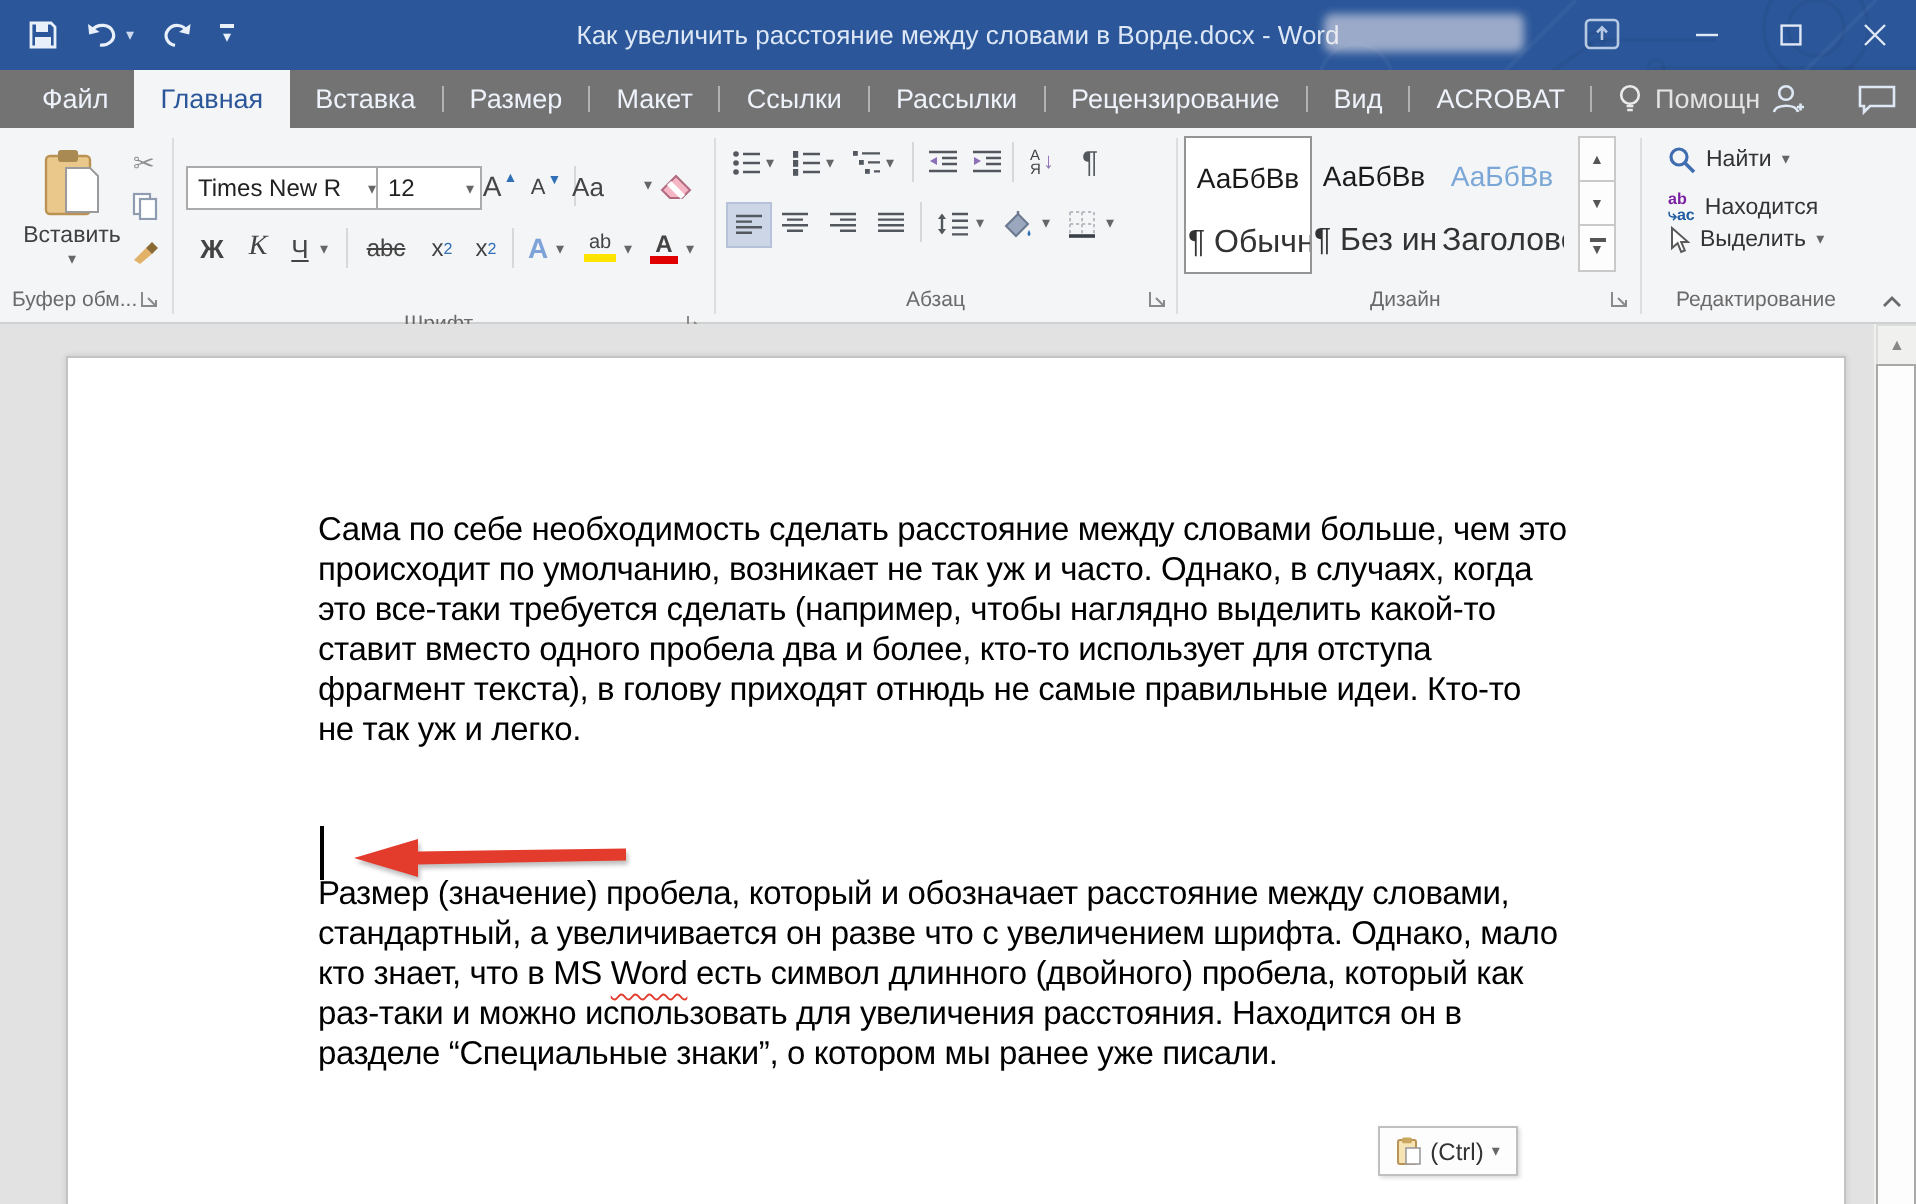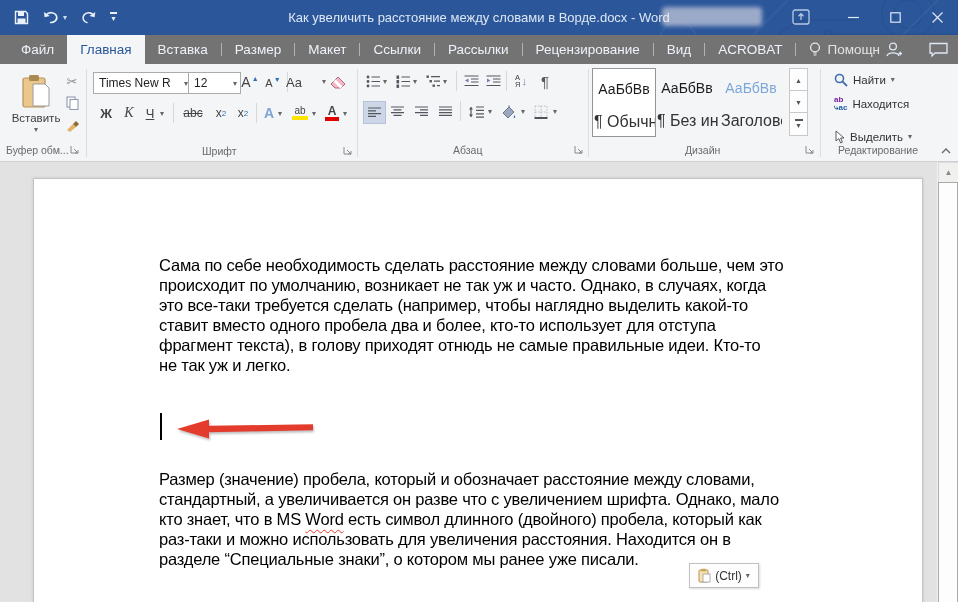--- a/index.html
+++ b/index.html
@@ -48,21 +48,21 @@
   .scrollcol-btn{position:absolute;left:200px;width:17px;height:22px;background:#fdfdfd;border:1px solid #c9c9c9;
                  display:flex;align-items:center;justify-content:center;font-size:7px;color:#555;flex-direction:column;}
   
   .edit-item{position:absolute;display:flex;align-items:center;gap:5px;font-size:11.5px;color:#333;}
   
   .docarea{position:absolute;left:0;top:162px;width:958px;height:440px;background:#e2e2e2;overflow:hidden;}
   .page{position:absolute;left:33px;top:16px;width:888px;height:450px;background:#fff;
         border:1px solid #c3c3c3;box-shadow:0 0 3px rgba(0,0,0,.12);}
   .doctext{position:absolute;left:125px;top:76px;font-size:16.5px;line-height:20px;color:#000;letter-spacing:-0.2px;}
   .line{white-space:nowrap;height:20px;}
-  .para2{margin-top:94px;}
+  .para2{margin-top:62px;}
   .misspell{text-decoration:underline;text-decoration-style:wavy;text-decoration-color:#e23b2e;
             text-decoration-thickness:1px;text-underline-offset:4px;}
   .cursorbar{position:absolute;left:126px;top:234px;width:1.6px;height:27px;background:#000;}
   .redarrow{position:absolute;left:141px;top:238px;filter:drop-shadow(1px 2px 1px rgba(0,0,0,.25));}
   .pastebtn{position:absolute;left:655px;top:384px;width:68px;height:23px;background:#fdfdfd;
             border:1px solid #c0c0c0;box-shadow:1px 1px 2px rgba(0,0,0,.15);
             display:flex;align-items:center;justify-content:center;gap:4px;font-size:12px;color:#333;}
   
   .vscroll{position:absolute;right:0;top:0;width:21px;height:440px;background:#f0f0ef;border-left:1px solid #e3e3e2;}
   .vscroll-up{position:absolute;left:1px;top:0;width:19px;height:19px;background:#f0f0ef;border:1px solid #dcdcdc;
@@ -246,21 +246,21 @@
       </div>
       <span class="grplabel" style="left:6px">Буфер обм...</span>
       <span class="launcher" style="left:70px">
         <svg width="9" height="9" viewBox="0 0 9 9">
             <path d="M1 1 V8 H8 M4 4 L8 8 M8 5 V8 H5" fill="none" stroke="#8a8a8a" stroke-width="1"></path>
           </svg>
       </span>
     </div>
     <div class="grpsep" style="left:86px"></div>
 
-    <div style="position:absolute;left:87px;top:1px;width:270px;height:74px">
+    <div style="position:absolute;left:87px;top:12px;width:270px;height:74px">
       <div class="combo" style="left:6px;top:7px;width:92px">
         <span style="overflow:hidden;white-space:nowrap;width:78px">Times New R</span>
         <span class="caret">▾</span>
       </div>
       <div class="combo" style="left:101px;top:7px;width:46px">
         <span>12</span>
         <span class="caret">▾</span>
       </div>
       <div class="rbtn" style="left:152px;top:6px;width:22px;height:22px;font-size:14px">
         <span>А</span>
@@ -477,21 +477,21 @@
         <span>Найти</span>
         <span class="caret">▾</span>
       </div>
       <div class="edit-item" style="left:8px;top:32px">
         <span style="display:flex;flex-direction:column;font-size:8px;line-height:7.5px;font-weight:bold">
           <span style="color:#7a1fa2">ab</span>
             <span style="color:#1f5ca2">⤷ac</span>
         </span>
         <span>Находится</span>
       </div>
-      <div class="edit-item" style="left:8px;top:66px">
+      <div class="edit-item" style="left:8px;top:49px">
         <svg width="11" height="14" viewBox="0 0 11 14">
           <path d="M2 1 L2 11 L4.8 8.6 L6.6 13 L8.4 12.2 L6.6 8 L10 8 Z" fill="#fff" stroke="#5a5a5a" stroke-width="1"></path>
         </svg>
         <span>Выделить</span>
         <span class="caret">▾</span>
       </div>
       <span class="grplabel" style="left:12px">Редактирование</span>
     </div>
 
     <div class="rbtn" style="left:938px;top:80px;width:16px;height:14px;color:#6a6a6a">

